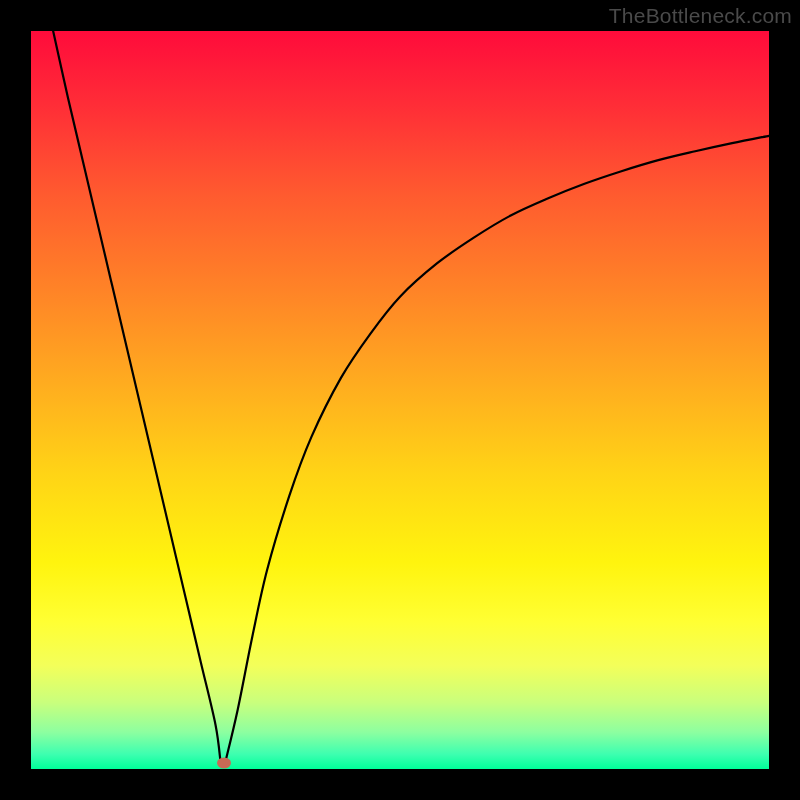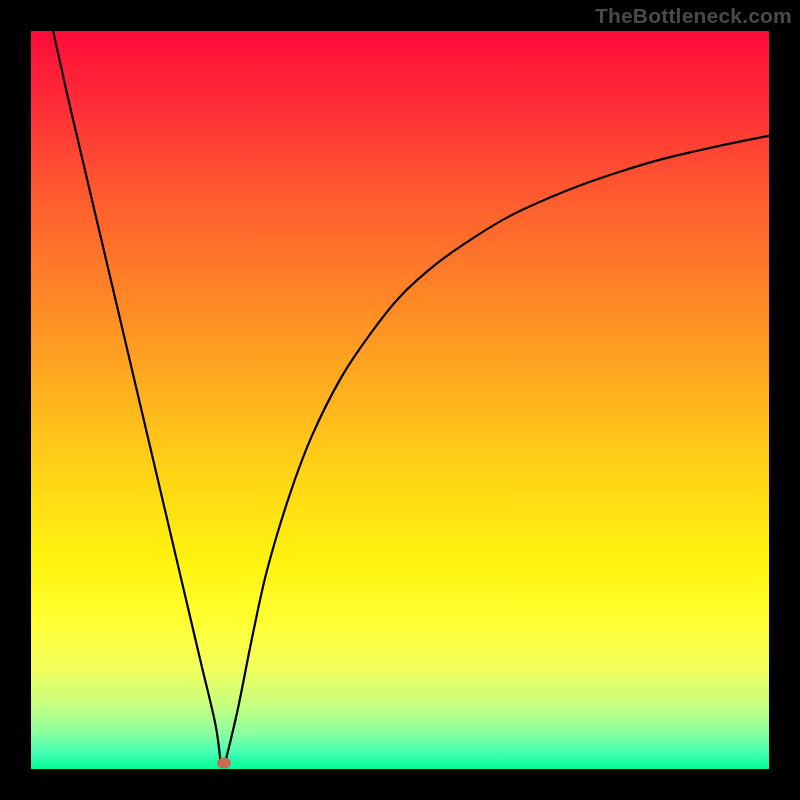--- a/index.html
+++ b/index.html
@@ -24,21 +24,21 @@
     width: 738px;
     height: 738px;
     
   }
   .watermark {
     position: absolute;
     top: 4px;
     right: 8px;
     color: #4a4a4a;
     font-size: 21px;
-    font-weight: 700;
+    font-weight: 400;
     letter-spacing: 0.2px;
     user-select: none;
   }
   svg.curve {
     position: absolute;
     left: 0;
     top: 0;
     width: 738px;
     height: 738px;
     overflow: visible;

